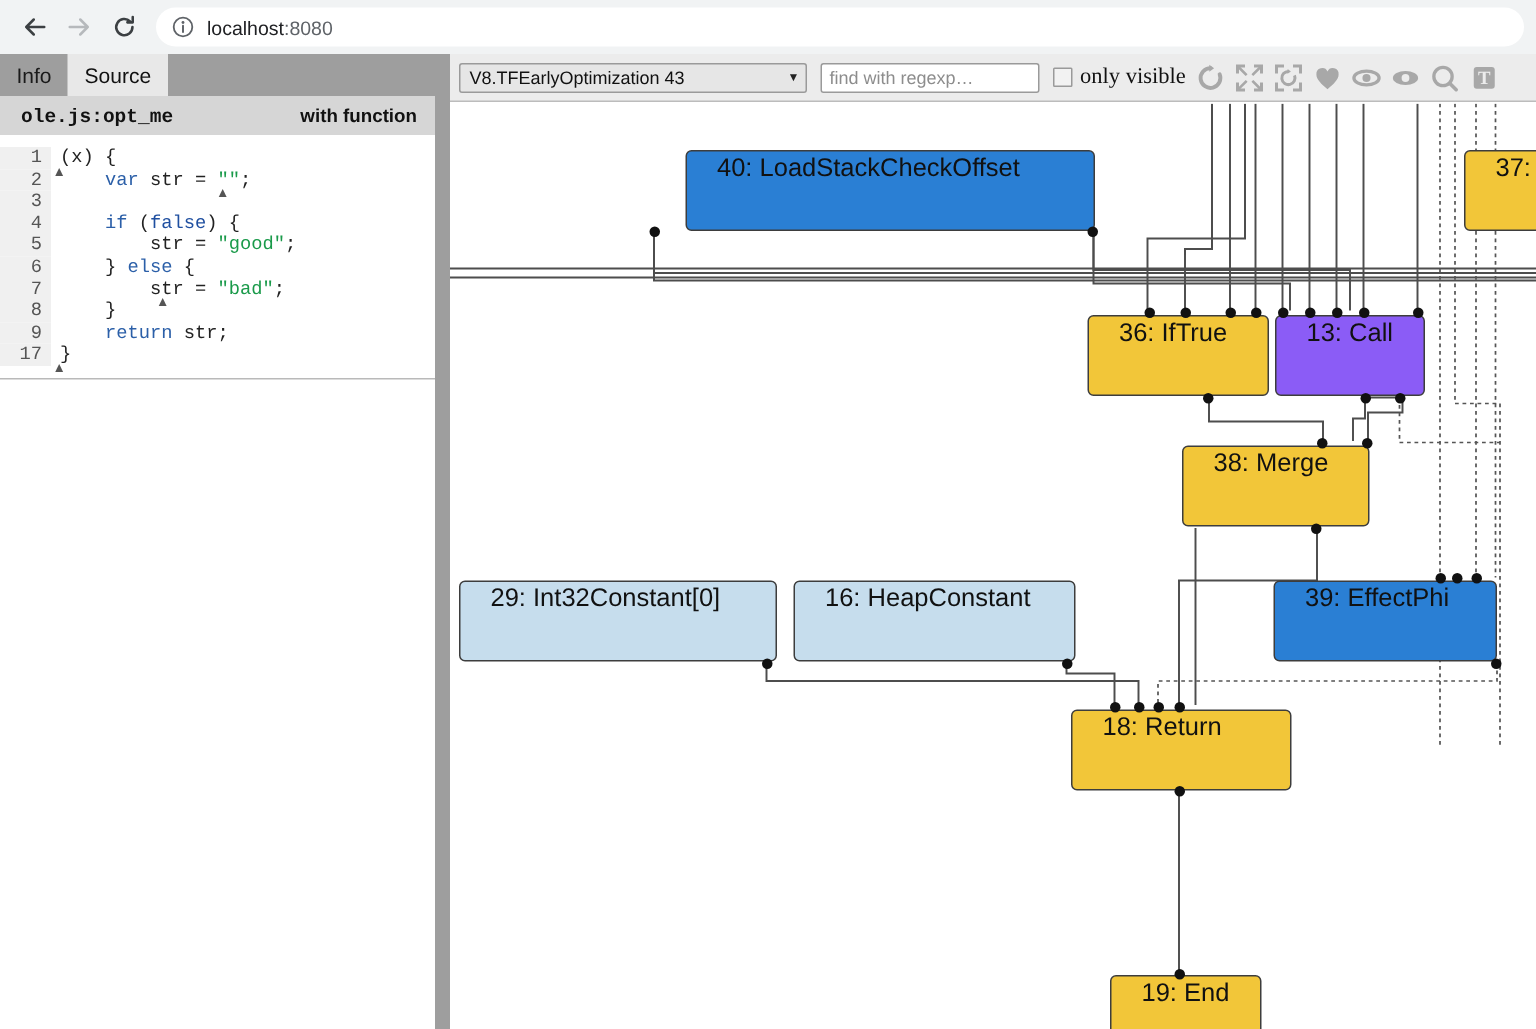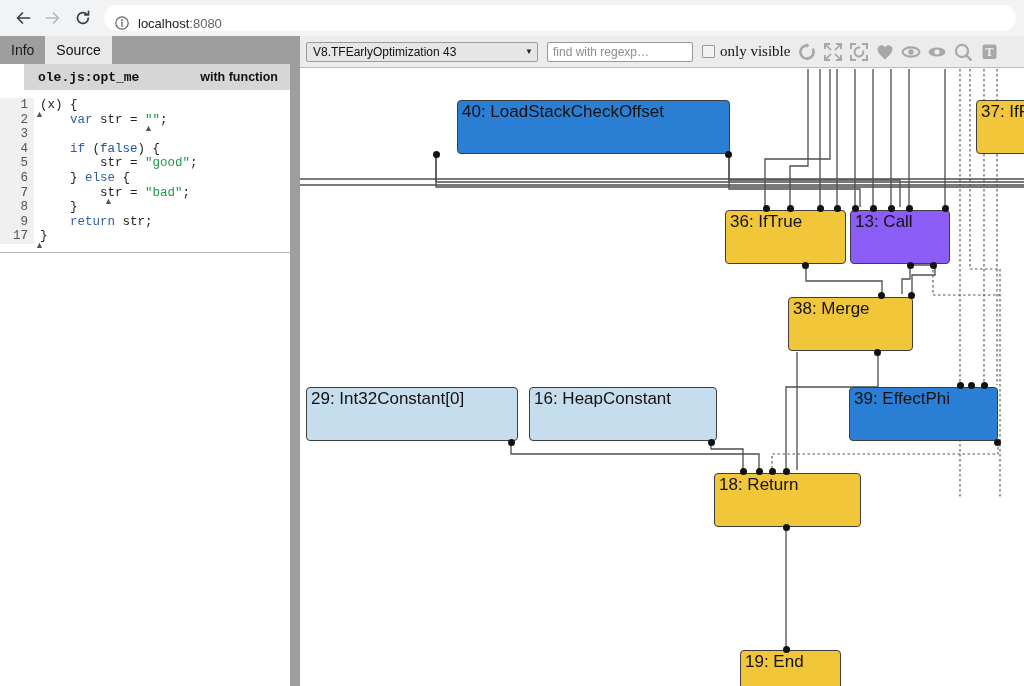--- a/index.html
+++ b/index.html
@@ -11,38 +11,38 @@
   }
   #app{position:relative;width:1024px;height:686px;overflow:hidden;}
 
   
   .chrome{position:absolute;left:0;top:0;width:1024px;height:36px;background:#f1f3f4;}
   .chrome-inner{display:flex;align-items:center;height:36px;padding:0 8px;box-sizing:border-box;}
   .navbtn{width:30px;height:30px;display:flex;align-items:center;justify-content:center;border-radius:50%;}
   .navbtn svg{display:block;}
   .omnibox{
     flex:1;height:26px;margin-left:6px;background:#ffffff;border-radius:13px;
-    display:flex;align-items:flex-end;padding:0 10px;box-sizing:border-box;
+    display:flex;align-items:center;padding:0 10px;box-sizing:border-box;
   }
   .omni-icon{width:16px;height:16px;margin-right:8px;flex:none;}
   .omni-text{font-size:13px;color:#202124;white-space:nowrap;}
   .omni-text .dim{color:#5f6368;}
 
   
   .leftpanel{position:absolute;left:0;top:36px;width:290px;height:650px;background:#ffffff;}
   .tabbar{height:28px;background:#9e9e9e;display:flex;align-items:flex-end;}
   .tab{
     height:28px;line-height:28px;padding:0 11px;font-size:14px;color:#111;
     box-sizing:border-box;cursor:default;
   }
   .tab.inactive{background:#9e9e9e;color:#1a1a1a;}
   .tab.active{background:#e8e8e8;color:#111;}
   .fnbar{
     height:26px;background:#d6d6d6;display:flex;align-items:center;justify-content:space-between;
-    padding:0 12px 0 14px;box-sizing:border-box;margin-left:24px;
+    padding:0 12px 0 14px;box-sizing:border-box;
   }
   .fnbar .fnname{font-family:"Liberation Mono","DejaVu Sans Mono",monospace;font-size:13px;font-weight:bold;color:#111;}
   .fnbar .fnkind{font-size:12.5px;font-weight:bold;color:#111;}
   .codewrap{
     position:relative;background:#ffffff;height:162px;border-bottom:1px solid #b9b9b9;
     overflow:hidden;
   }
   .code{
     font-family:"Liberation Mono","DejaVu Sans Mono",monospace;
     font-size:12.5px;line-height:14.6px;padding-top:8px;
@@ -84,21 +84,21 @@
   }
   .ticons{display:flex;align-items:center;margin-left:4px;}
   .ticon{width:26px;height:26px;display:flex;align-items:center;justify-content:center;}
   .ticon svg{display:block;}
 
   .canvas{position:absolute;left:0;top:33px;width:724px;height:617px;overflow:hidden;background:#fff;}
   .canvas svg{position:absolute;left:0;top:0;}
 
   .node{position:absolute;box-sizing:border-box;border:1px solid #3d3d3d;border-radius:4px;}
   .node .lbl{
-    position:absolute;left:4px;top:1px;font-size:17px;color:#111;white-space:nowrap;
+    position:absolute;left:20px;top:1px;font-size:17px;color:#111;white-space:nowrap;
     font-family:"Liberation Sans",sans-serif;
   }
   .n-const{background:#c6dded;}
   .n-blue{background:#2a7fd4;}
   .n-green{background:#8b5cf6;}
   .n-yellow{background:#f2c639;}
   .dot{position:absolute;width:7px;height:7px;background:#111;border-radius:50%;}
 </style>
 </head>
 <body>

